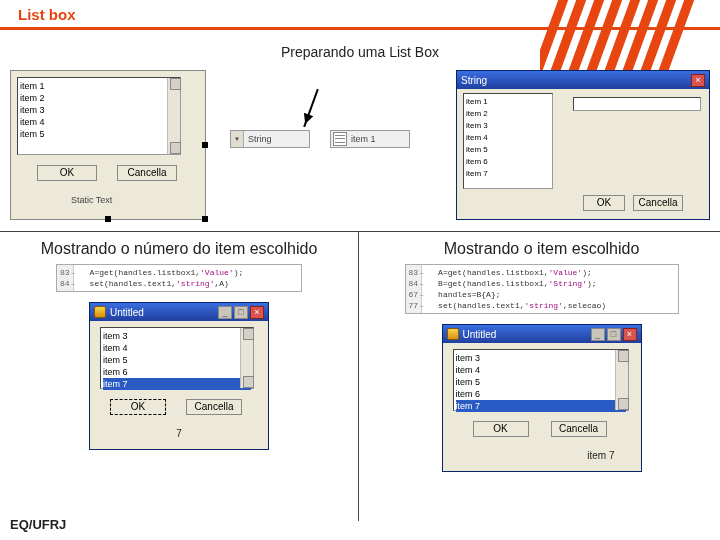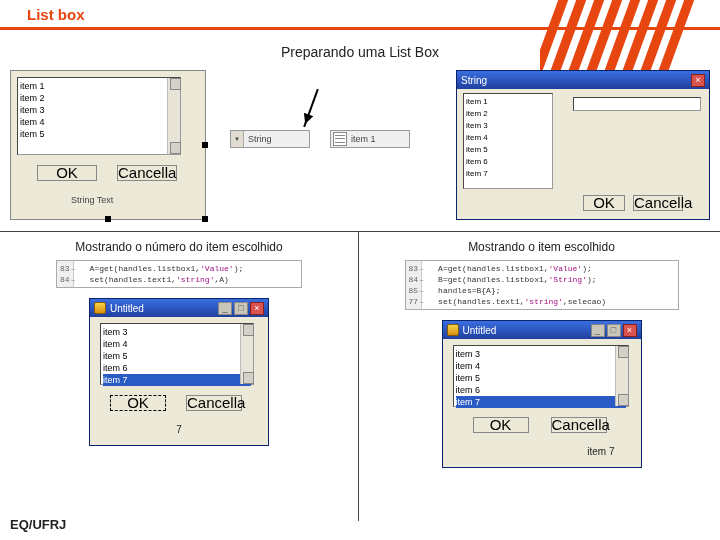--- a/index.html
+++ b/index.html
@@ -11,21 +11,21 @@
     overflow: hidden;
   }
   .header {
     height: 30px;
     border-bottom: 3px solid #e84610;
     position: relative;
   }
   .title {
     font-weight: bold; font-size: 15px;
     color: #e84610;
-    padding: 6px 0 0 27px;
+    padding: 6px 0 0 18px;
   }
   .stripes {
     position: absolute; right: 20px; top: 0;
     width: 160px; height: 90px; overflow: hidden;
     pointer-events: none;
   }
   .stripes .s {
     position: absolute; top: -20px; width: 10px; height: 140px;
     background: #e84610;
     transform: skewX(-20deg);
@@ -57,21 +57,21 @@
     position: absolute; right: 0; top: 0; width: 13px; height: 100%;
     background: #e8e4d8; border-left: 1px solid #bbb;
   }
   .sb::before, .sb::after {
     content: ""; position: absolute; left: 2px; width: 9px; height: 10px;
     background: #d4d0c8; border: 1px solid #888;
   }
   .sb::before { top: 0; } .sb::after { bottom: 0; }
   .btn {
     position: absolute; background: #ece9d8;
-    border: 1px solid #888; font-size: 15px;
+    border: 1px solid #888; font-size: 10px;
     text-align: center; line-height: 14px; height: 16px;
   }
   .dlgL .ok { left: 26px; top: 94px; width: 60px; }
   .dlgL .cancel { left: 106px; top: 94px; width: 60px; }
   .dlgL .stat {
     position: absolute; left: 60px; top: 124px; font-size: 9px; color: #444;
   }
   .resize {
     position: absolute; width: 6px; height: 6px; background: #000;
   }
@@ -131,21 +131,21 @@
   .row2 {
     border-top: 1px solid #444;
     height: 290px; position: relative;
     margin-top: 6px;
   }
   .vline {
     position: absolute; left: 358px; top: 0; width: 1px; height: 100%;
     background: #444;
   }
   .colhead {
-    font-size: 12px; color: #222; text-align: center;
+    font-size: 16px; color: #222; text-align: center;
     padding: 8px 0 6px 0;
   }
   .colL { position: absolute; left: 0; top: 0; width: 358px; }
   .colR { position: absolute; left: 361px; top: 0; width: 361px; }
   .code {
     margin: 0 auto; border: 1px solid #aaa; background: #fff;
     font-family: "Courier New", monospace; font-size: 8px;
     display: flex; line-height: 11px;
   }
   .code .ln {
@@ -219,21 +219,21 @@
     <div class="lb">
       <div>item 1</div>
       <div>item 2</div>
       <div>item 3</div>
       <div>item 4</div>
       <div>item 5</div>
       <div class="sb"></div>
     </div>
     <div class="btn ok">OK</div>
     <div class="btn cancel">Cancella</div>
-    <div class="stat">String Text</div>
+    <div class="stat">Static Text</div>
     <div class="resize" style="right:-3px;bottom:-3px"></div>
     <div class="resize" style="left:50%;bottom:-3px;margin-left:-3px"></div>
     <div class="resize" style="right:-3px;top:50%;margin-top:-3px"></div>
   </div>
 
   <div class="arrow"></div>
 
   <div class="fields">
     <div class="fld fldA">
       <div class="dd">▾</div>
@@ -308,21 +308,21 @@
       </div>
     </div>
   </div>
 
   <div class="colR">
     <div class="colhead">Mostrando o item escolhido</div>
     <div class="code">
       <div class="ln">
         <div><span>83</span><span class="dash">–</span></div>
         <div><span>84</span><span class="dash">–</span></div>
-        <div><span>85</span><span class="dash">–</span></div>
+        <div><span>67</span><span class="dash">–</span></div>
         <div><span>77</span><span class="dash">–</span></div>
       </div>
       <div class="txt"><span>A=get(handles.listbox1,</span><span class="s">'Value'</span><span>);</span>
 <span>B=get(handles.listbox1,</span><span class="s">'String'</span><span>);</span>
 <span>handles=B{A};</span>
 <span>set(handles.text1,</span><span class="s">'string'</span><span>,selecao)</span></div>
     </div>
 
     <div class="uw">
       <div class="tbar">

